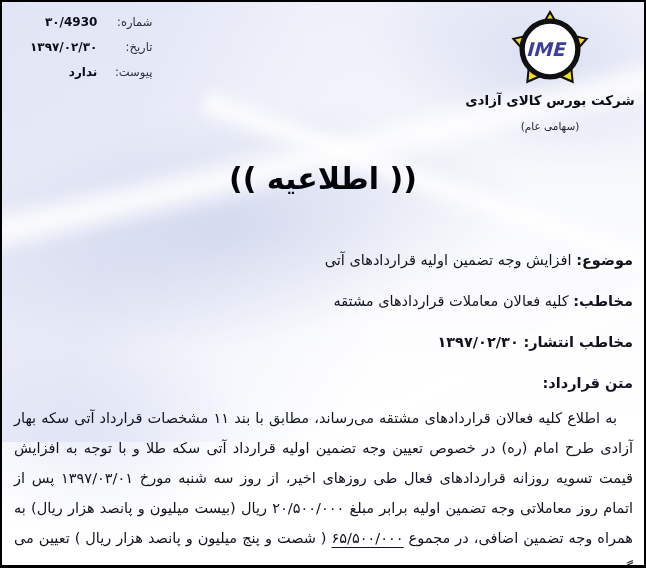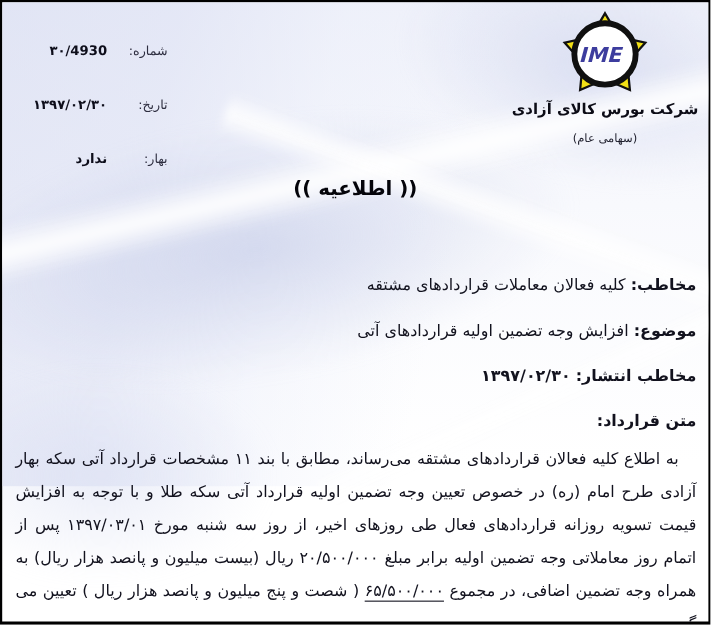--- a/index.html
+++ b/index.html
@@ -50,33 +50,33 @@
   }
   .wm-left-wash {
     top:300px; left:-120px; width:420px; height:260px;
     background:radial-gradient(closest-side, rgba(210,216,240,0.45), rgba(210,216,240,0) 75%);
     filter:blur(8px);
   }
 
   
   .meta { position:absolute; top:13px; left:28px; z-index:2; }
   .meta-row { direction:rtl; display:flex; align-items:baseline; gap:9px; margin-bottom:11px; }
-  .meta-label { font-size:11.5px; color:#2e2e40; min-width:46px;margin-top:24px; }
+  .meta-label { font-size:11.5px; color:#2e2e40; min-width:46px; }
   .meta-value { font-size:12px; font-weight:bold; color:#0d0d1a; white-space:nowrap; }
 
   
   .logo-block { position:absolute; top:5px; right:5px; width:178px; text-align:center; z-index:2; }
   .logo-svg { display:block; margin:0 auto; }
   .company-name { font-size:13.5px; font-weight:bold; color:#0c0c16; margin-top:1px; direction:rtl; }
   .company-sub  { font-size:10.5px; color:#1e1e2c; margin-top:12px; direction:rtl; }
 
   
   .title {
     position:absolute; top:159px; left:0; right:0; z-index:2;
-    text-align:center; font-size:18px; font-weight:bold; color:#04040a;
+    text-align:center; font-size:30px; font-weight:bold; color:#04040a;
     direction:rtl; letter-spacing:1px;
   }
 
   
   .details { position:absolute; top:246px; right:11px; left:11px; z-index:2; direction:rtl; }
   .detail-row { font-size:14.5px; line-height:24px; margin-bottom:17px; color:#12121e; }
   .detail-label { font-weight:bold; }
   .detail-row.bold-value .detail-text { font-weight:bold; }
   .detail-row.heading-row { margin-top:3px; }
 
@@ -108,45 +108,45 @@
   <div class="meta">
     <div class="meta-row">
       <span class="meta-label">شماره:</span>
       <span class="meta-value">۳۰/4930</span>
     </div>
     <div class="meta-row">
       <span class="meta-label">تاریخ:</span>
       <span class="meta-value">۱۳۹۷/۰۲/۳۰</span>
     </div>
     <div class="meta-row">
-      <span class="meta-label">بهار:</span>
+      <span class="meta-label">پیوست:</span>
       <span class="meta-value">ندارد</span>
     </div>
   </div>
 
   <div class="logo-block">
     <svg class="logo-svg" width="82" height="84" viewBox="0 0 100 100" xmlns="http://www.w3.org/2000/svg">
       <path d="M50,5 L65.3,31 L94.7,37.5 L74.7,60 L77.6,90 L50,78 L22.4,90 L25.3,60 L5.3,37.5 L34.7,31 Z" fill="#f2e015" stroke="#101010" stroke-width="2.5"></path>
       <circle cx="50" cy="50" r="34" fill="#ffffff" stroke="#101010" stroke-width="6.5"></circle>
       <text x="50" y="59" text-anchor="middle" font-family="DejaVu Sans, sans-serif" font-size="23" font-weight="bold" font-style="italic" fill="#3d3d9e" transform="skewX(-4)">IME</text>
     </svg>
     <div class="company-name">شرکت بورس کالای آزادی</div>
     <div class="company-sub">(سهامی عام)</div>
   </div>
 
   <div class="title">(( اطلاعیه ))</div>
 
   <div class="details">
     <div class="detail-row">
+      <span class="detail-label">موضوع:</span>
+      <span class="detail-text">افزایش وجه تضمین اولیه قراردادهای آتی</span>
+    </div>
+    <div class="detail-row">
       <span class="detail-label">مخاطب:</span>
       <span class="detail-text">کلیه فعالان معاملات قراردادهای مشتقه</span>
-    </div>
-    <div class="detail-row">
-      <span class="detail-label">موضوع:</span>
-      <span class="detail-text">افزایش وجه تضمین اولیه قراردادهای آتی</span>
     </div>
     <div class="detail-row bold-value">
       <span class="detail-label">مخاطب انتشار:</span>
       <span class="detail-text">۱۳۹۷/۰۲/۳۰</span>
     </div>
     <div class="detail-row heading-row">
       <span class="detail-label">متن قرارداد:</span>
     </div>
   </div>
 

